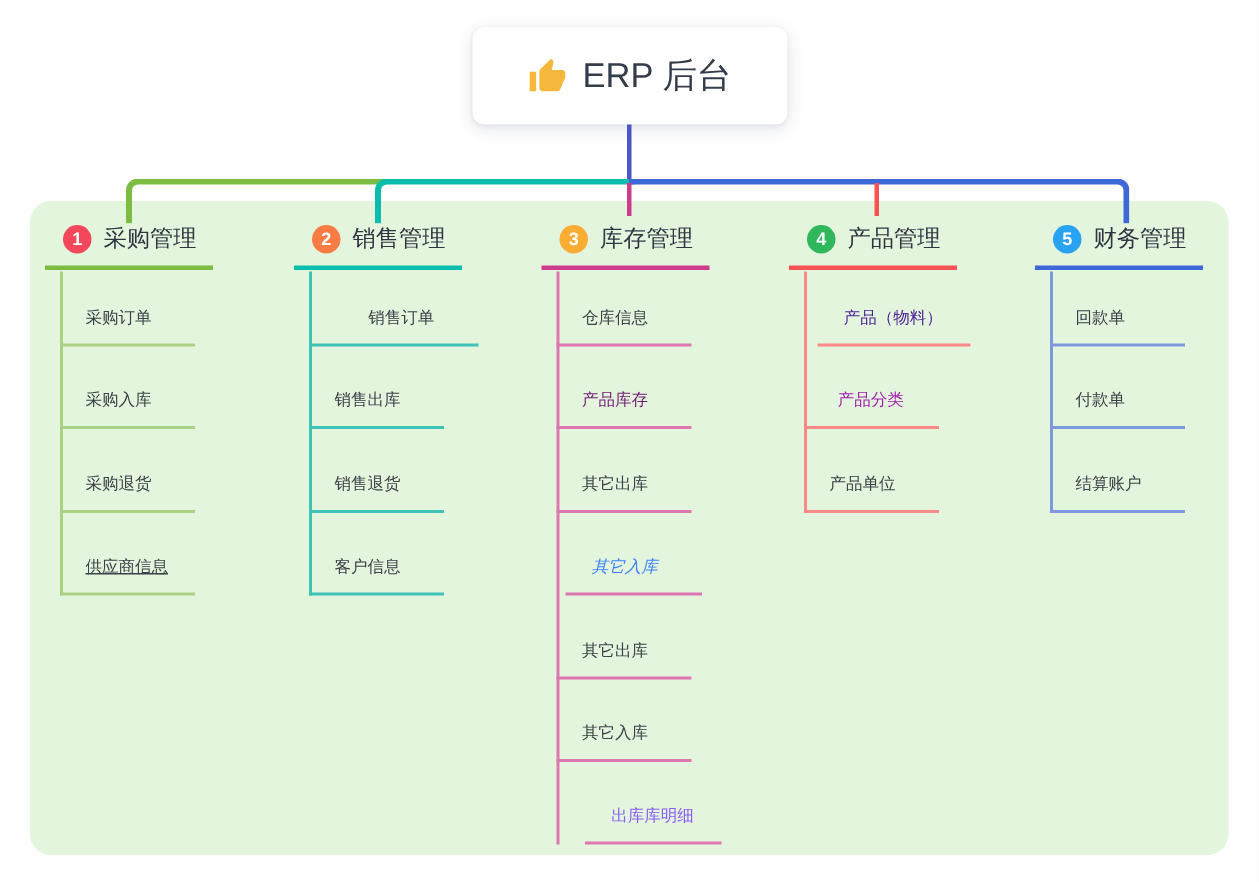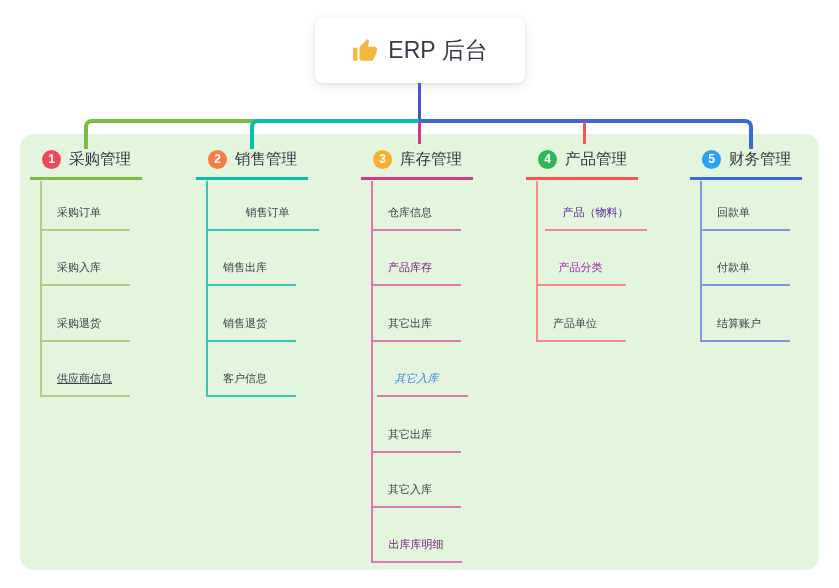--- a/index.html
+++ b/index.html
@@ -66,21 +66,21 @@
         <span class="badge" style="background: rgb(251, 172, 51);">3</span>
         <span>库存管理</span>
       </div>
       <div class="spine" style="left: 370.5px; top: 180.5px; height: 382.9px; background: rgb(222, 118, 178);"></div>
       <div class="child" style="left: 370.5px; top: 203px; border-bottom-color: rgb(222, 118, 178); color: rgb(59, 65, 72);">仓库信息</div>
       <div class="child" style="left: 370.5px; top: 258.4px; border-bottom-color: rgb(222, 118, 178); color: #701a75;">产品库存</div>
       <div class="child" style="left: 370.5px; top: 313.8px; border-bottom-color: rgb(222, 118, 178); color: rgb(59, 65, 72);">其它出库</div>
       <div class="child" style="left: 377px; top: 369.2px; border-bottom-color: rgb(222, 118, 178); color: #3b82f6; font-style: italic;">其它入库</div>
       <div class="child" style="left: 370.5px; top: 424.6px; border-bottom-color: rgb(222, 118, 178); color: rgb(59, 65, 72);">其它出库</div>
       <div class="child" style="left: 370.5px; top: 480px; border-bottom-color: rgb(222, 118, 178); color: rgb(59, 65, 72);">其它入库</div>
-      <div class="child" style="left: 371px; top: 535.4px; border-bottom-color: rgb(222, 118, 178); color: #701a75; text-align: center;">出库库明细</div>
+      <div class="child" style="left: 390px; top: 535.4px; border-bottom-color: rgb(222, 118, 178); color: #8b5cf6; text-align: center;">出库库明细</div>
       <div class="head" style="left: 526px; border-bottom-color: rgb(247, 83, 85); color: rgb(47, 54, 66);">
         <span class="badge" style="background: rgb(47, 183, 91);">4</span>
         <span>产品管理</span>
       </div>
       <div class="spine" style="left: 535.5px; top: 180.5px; height: 161.3px; background: rgb(250, 138, 135);"></div>
       <div class="child" style="left: 545px; top: 203px; border-bottom-color: rgb(250, 138, 135); color: #4c1d95;">产品（物料）</div>
       <div class="child" style="left: 535.5px; top: 258.4px; border-bottom-color: rgb(250, 138, 135); color: #a21caf; text-align: center;">产品分类</div>
       <div class="child" style="left: 535.5px; top: 313.8px; border-bottom-color: rgb(250, 138, 135); color: rgb(59, 65, 72);">产品单位</div>
       <div class="head" style="left: 690px; border-bottom-color: rgb(62, 104, 215); color: rgb(47, 54, 66);">
         <span class="badge" style="background: rgb(42, 162, 242);">5</span>

